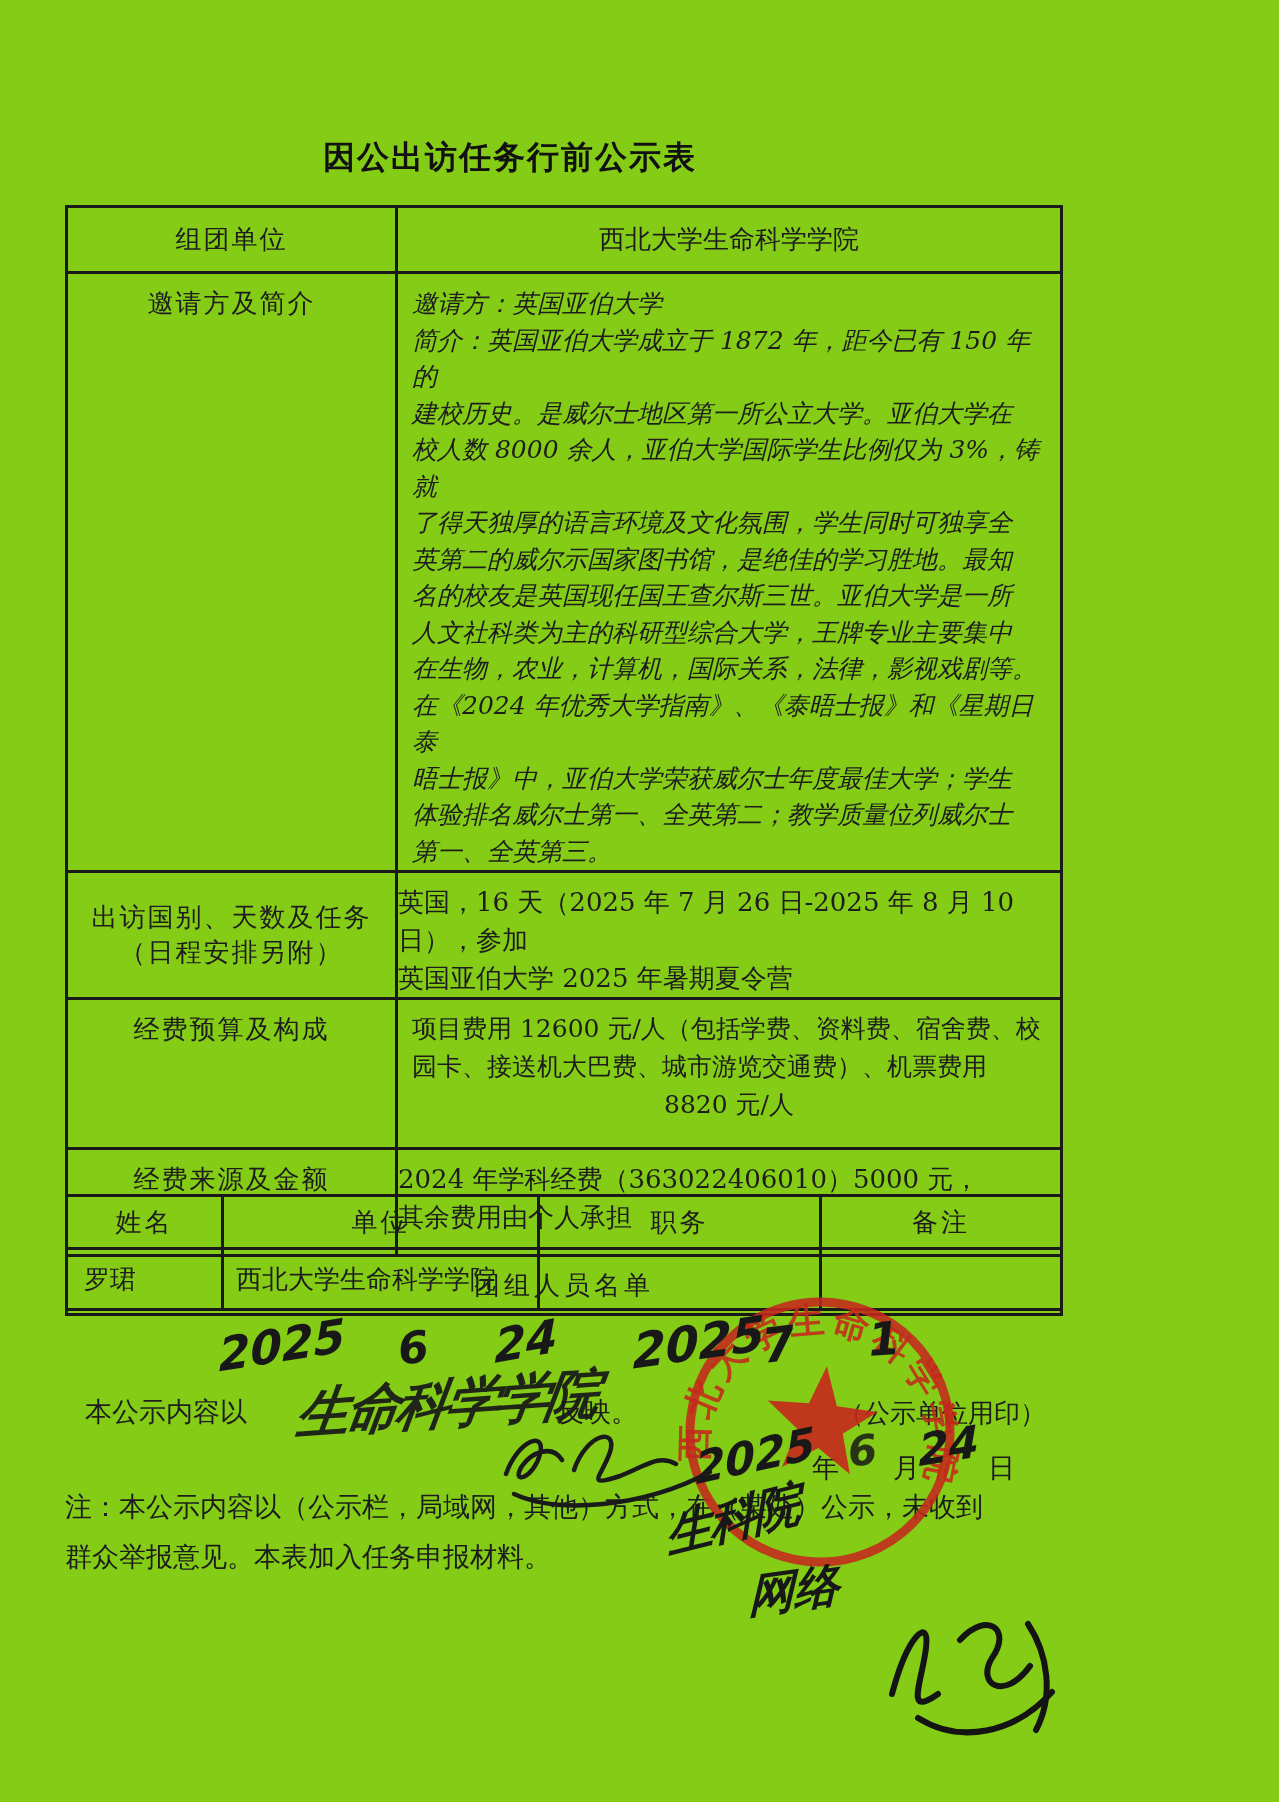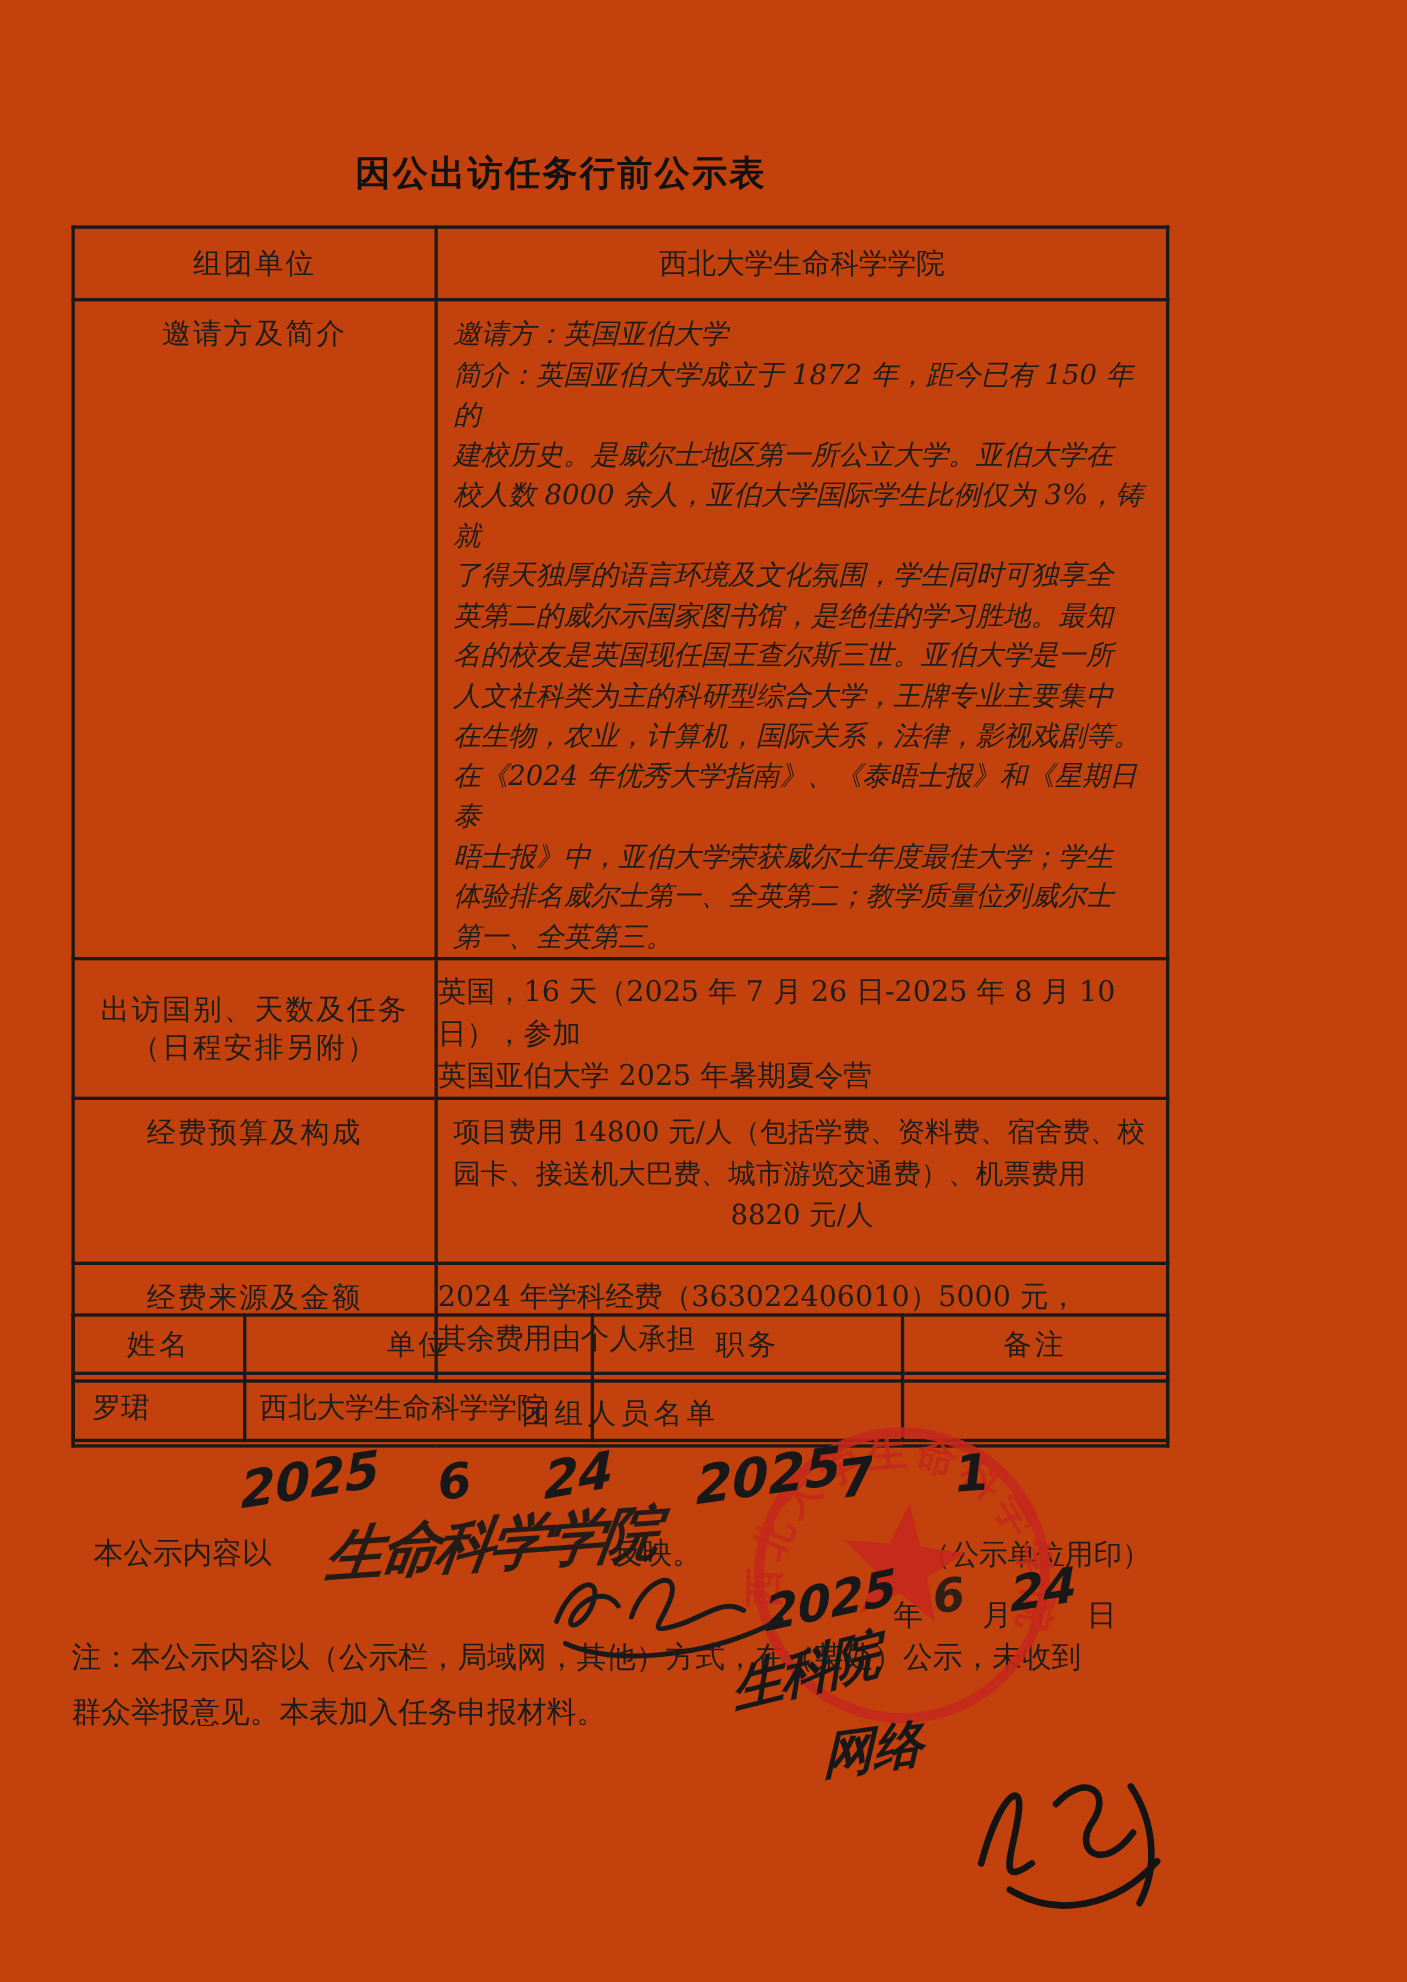--- a/index.html
+++ b/index.html
@@ -1,18 +1,18 @@
 <!DOCTYPE html>
 <html><head>
 <meta charset="utf-8">
 <style>
   html,body{margin:0;padding:0;background:#e8e6e2;}
   .page{
     position:relative;width:1279px;height:1802px;margin:0 auto;
-    background:#c2410c;overflow:hidden;
+    background:#84cc16;overflow:hidden;
     font-family:"DejaVu Serif", serif;color:#1f1f1f;
   }
   .title{
     position:absolute;left:65px;top:136px;width:890px;text-align:center;
     font-family:"DejaVu Sans", sans-serif;font-weight:bold;font-size:32px;letter-spacing:2px;color:#111;
   }
   table.tbl{position:absolute;left:65px;border-collapse:collapse;table-layout:fixed;background:transparent;padding-left:40px;}
   table.tbl td{border:3px solid #1a1a1a;font-size:26px;color:#1d1d1d;padding:0;}
   .tbl-main{top:205px;width:995px;}
   .tbl-personnel{top:1194px;width:995px;}
@@ -75,21 +75,21 @@
     </tr>
     <tr>
       <td class="lbl pre" style="height:90px">出访国别、天数及任务
 （日程安排另附）</td>
       <td class="val center-pre">英国，16 天（2025 年 7 月 26 日-2025 年 8 月 10 日），参加
 英国亚伯大学 2025 年暑期夏令营</td>
     </tr>
     <tr>
       <td class="lbl top" style="height:135px">经费预算及构成</td>
       <td class="val" style="vertical-align:top;">
-        <div class="budget-main">项目费用 14800 元/人（包括学费、资料费、宿舍费、校
+        <div class="budget-main">项目费用 12600 元/人（包括学费、资料费、宿舍费、校
 园卡、接送机大巴费、城市游览交通费）、机票费用</div>
         <div class="budget-tail">8820 元/人</div>
       </td>
     </tr>
     <tr>
       <td class="lbl top" style="height:92px">经费来源及金额</td>
       <td class="val center-pre">2024 年学科经费（363022406010）5000 元，
 其余费用由个人承担</td>
     </tr>
     <tr>

